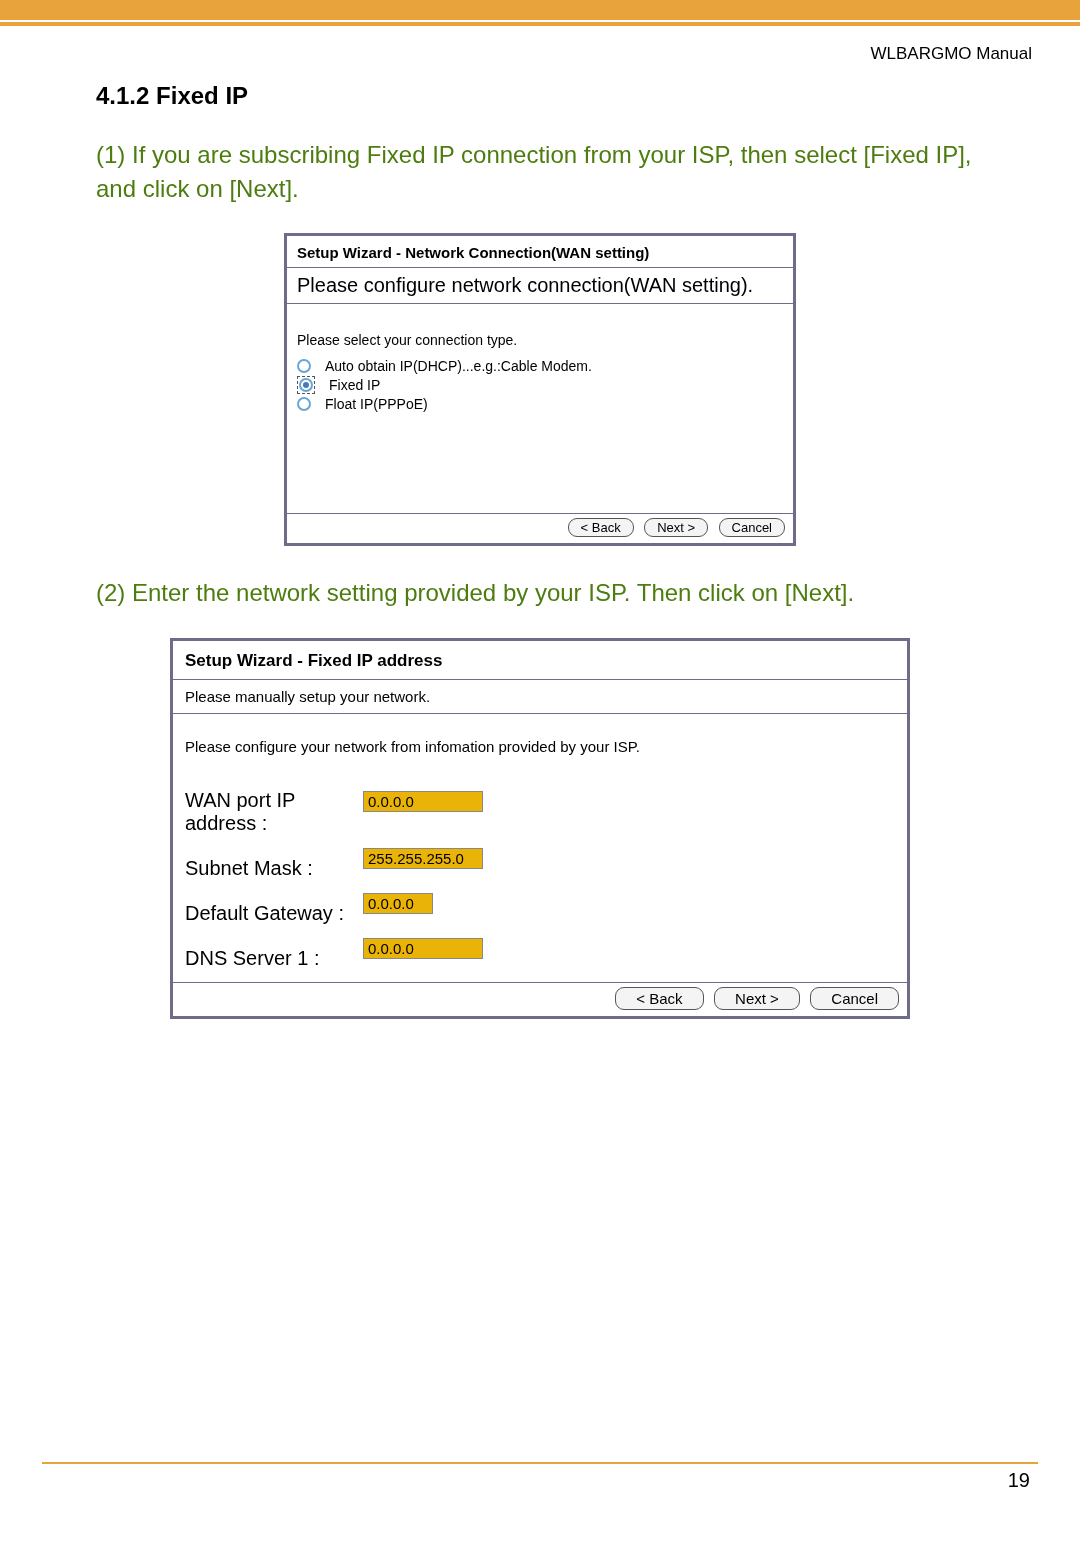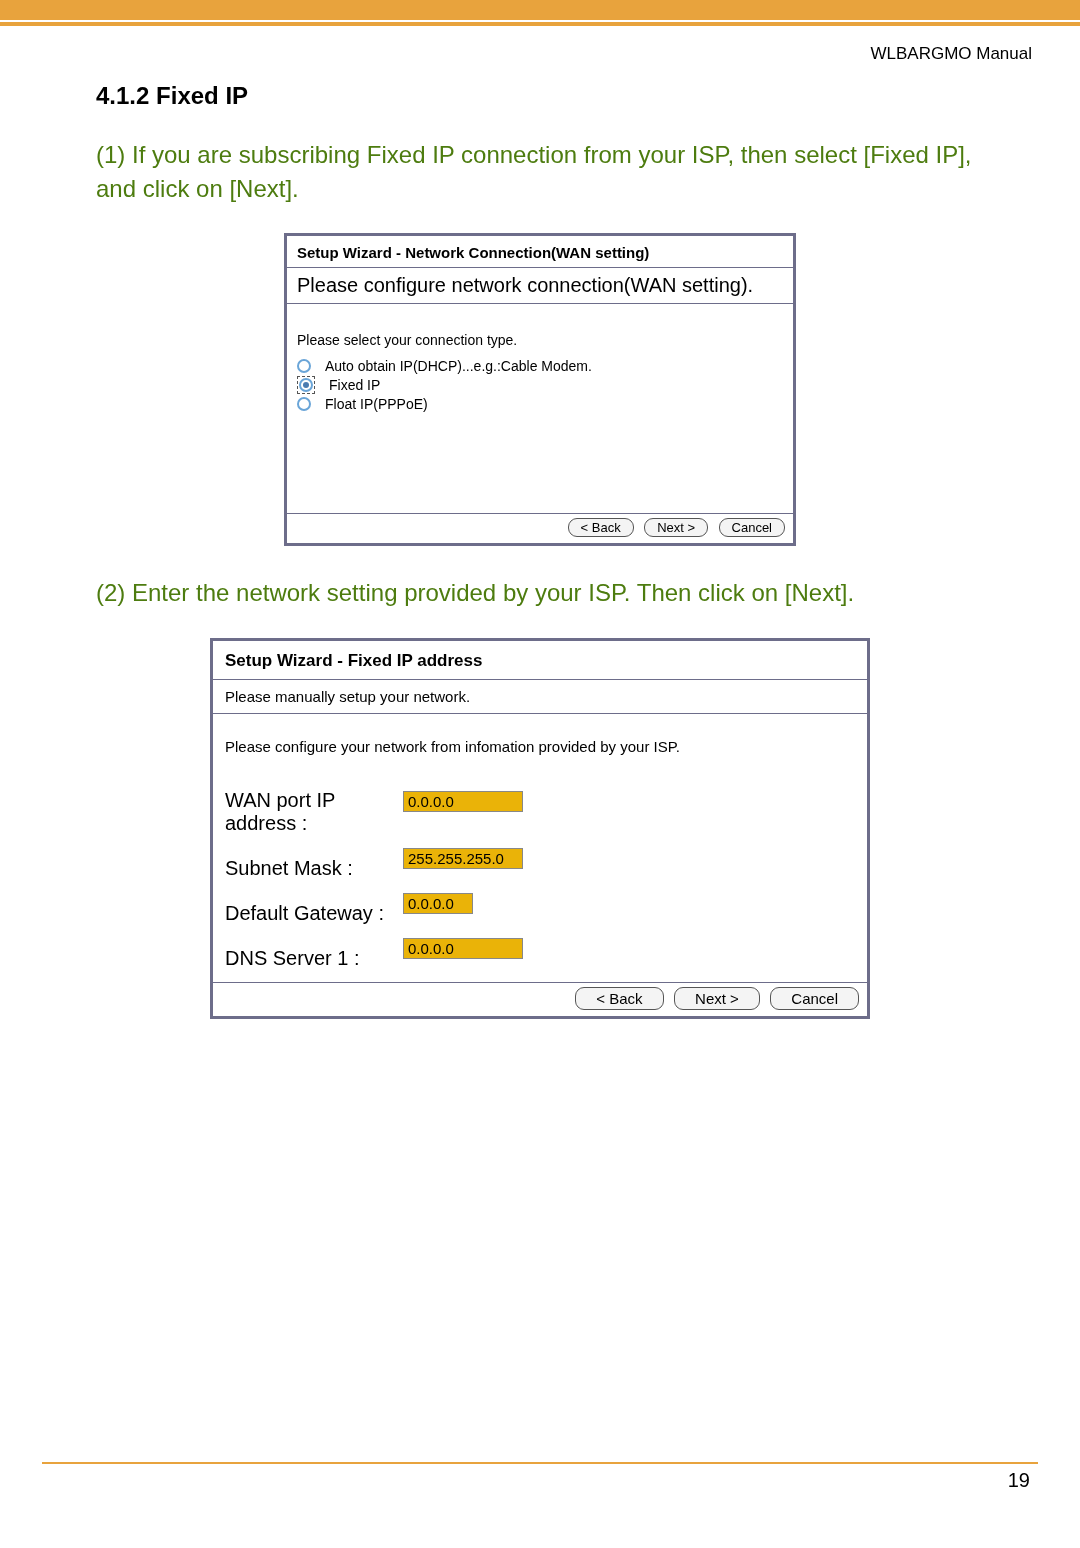--- a/index.html
+++ b/index.html
@@ -109,21 +109,21 @@
   .win-btn {
     display: inline-block;
     border: 1px solid #555;
     border-radius: 9px;
     padding: 1px 12px;
     font-size: 13px;
     margin-left: 6px;
     background: #f4f4f4;
     color: #000;
   }
-  .dialog2 { width: 660px; }
+  .dialog2 { width: 740px; }
   .dialog2 .dialog-title { font-size: 17px; padding: 10px 12px 6px 12px; }
   .dialog2 .dialog-desc { font-size: 15px; padding: 8px 12px; }
   .dialog2 .dialog-body { min-height: 260px; padding: 24px 12px 10px 12px; font-size: 15px; }
   .form-row {
     display: flex;
     align-items: center;
     margin: 2px 0;
   }
   .form-label {
     width: 178px;

